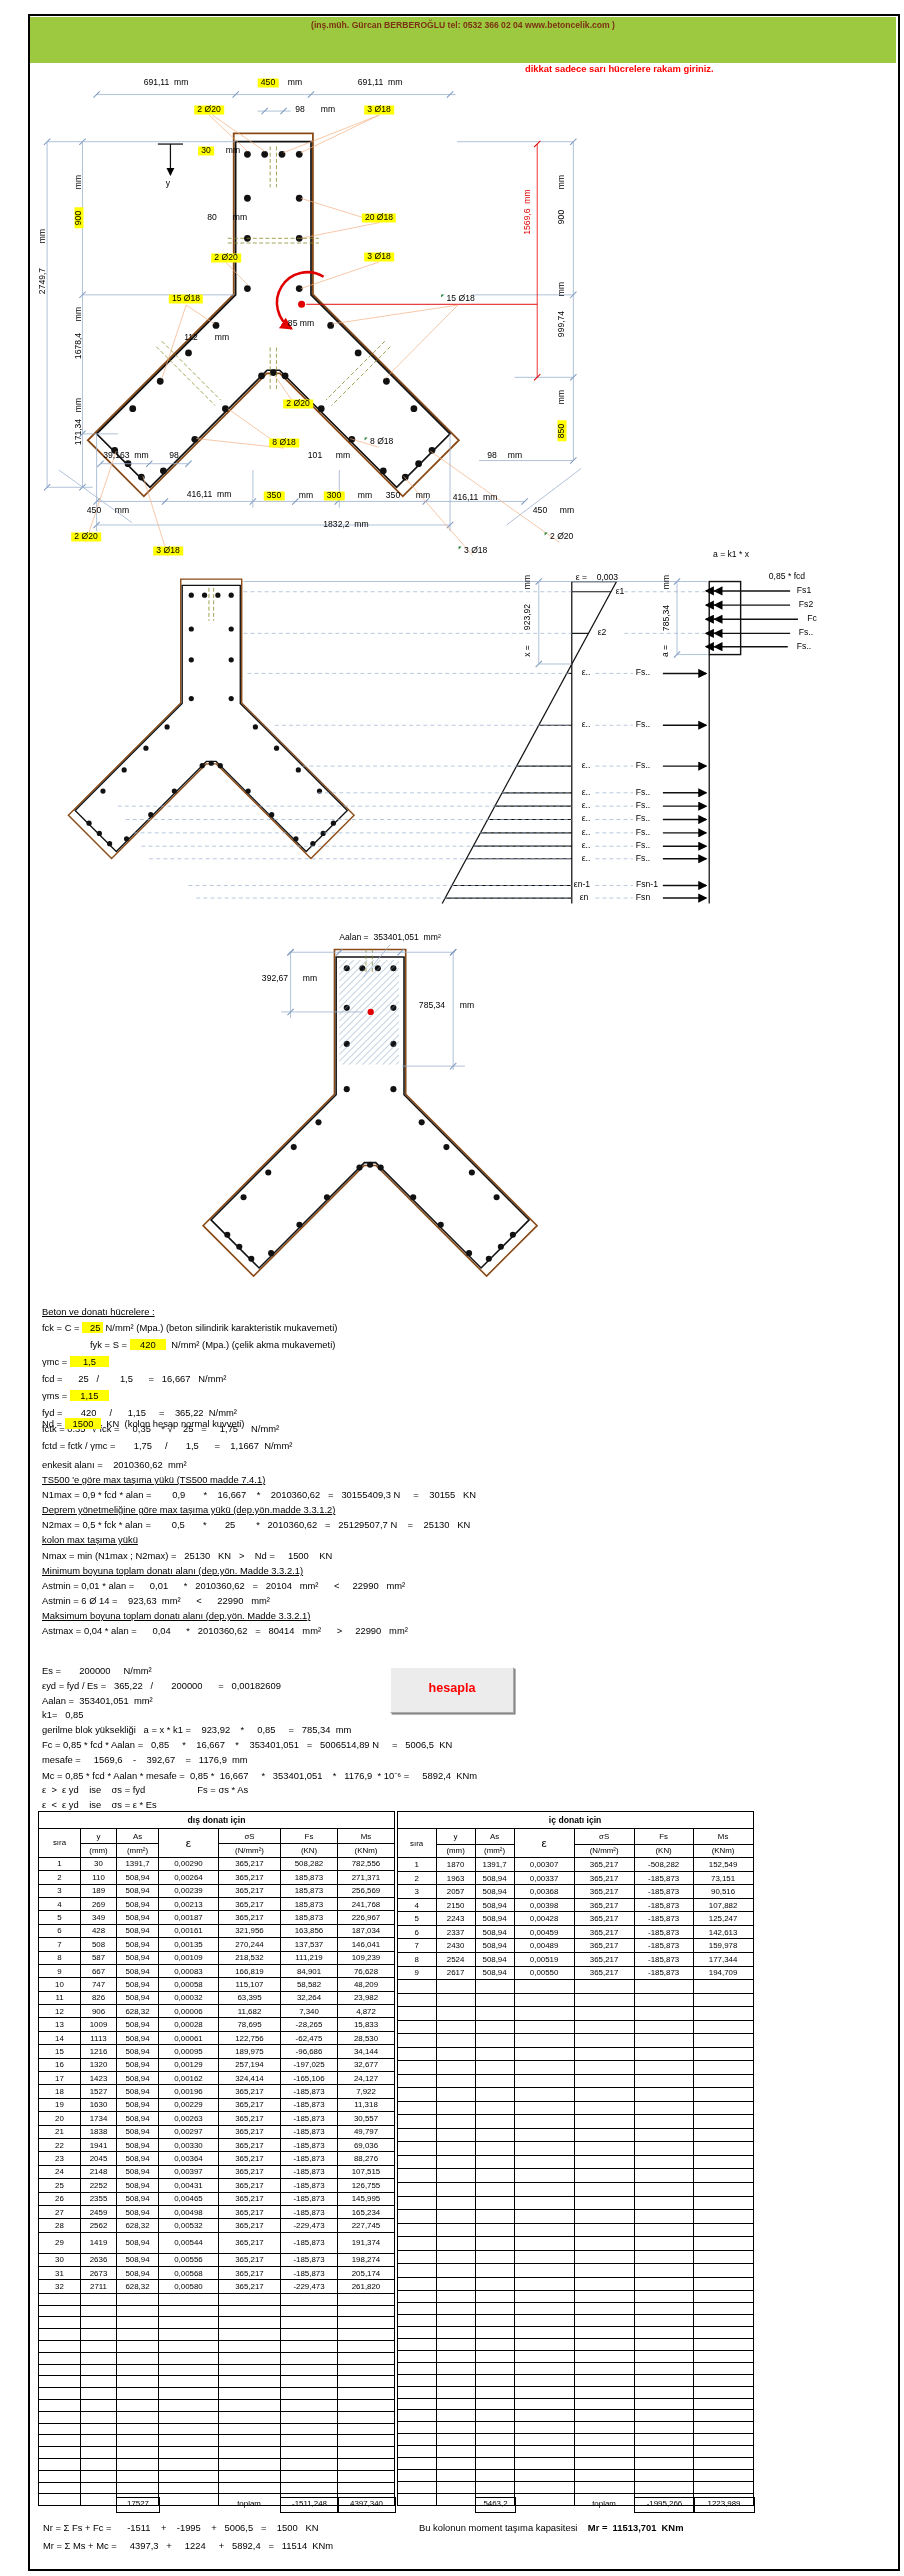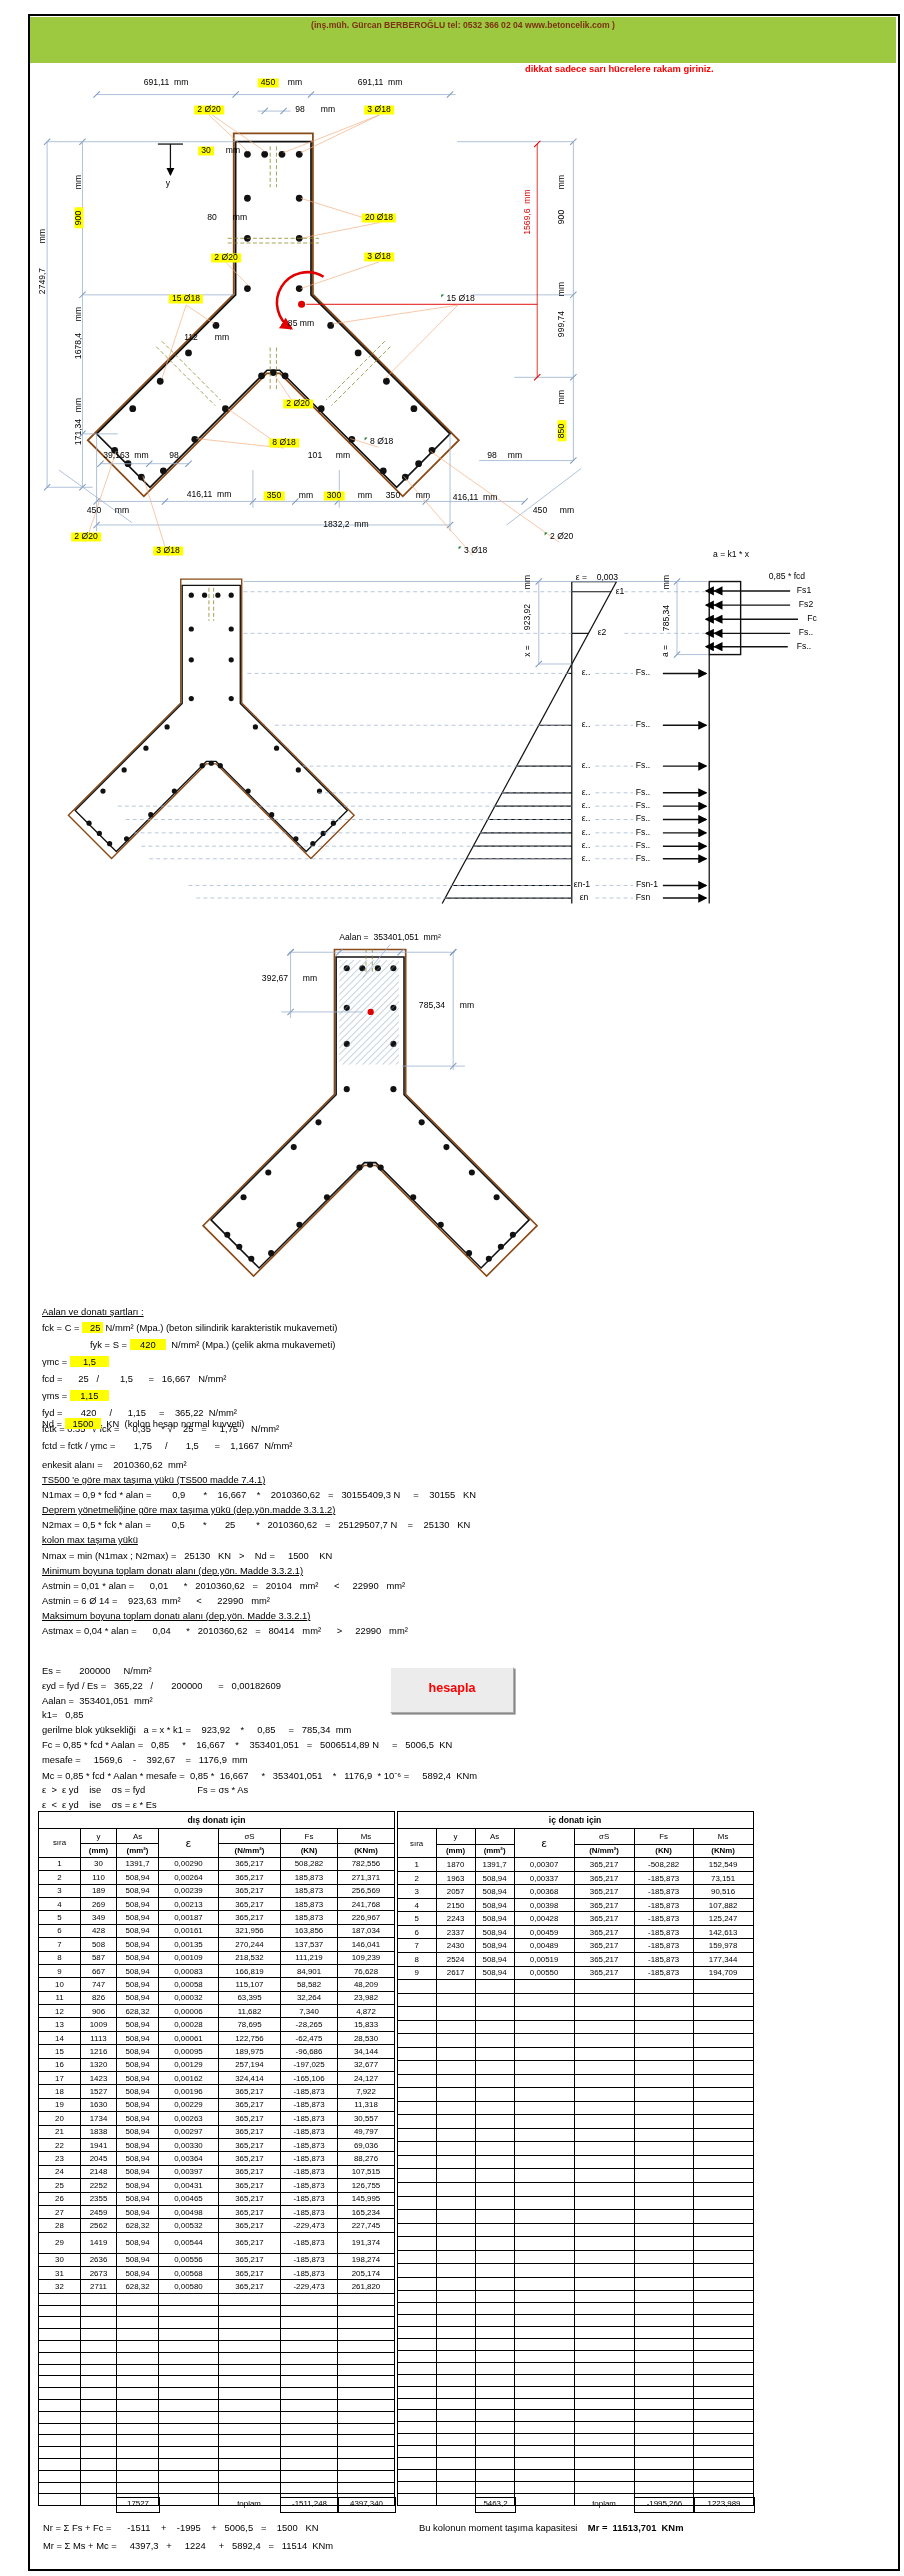--- a/index.html
+++ b/index.html
@@ -22,21 +22,21 @@
   .tline .b{font-weight:bold;}
   #hesapla-btn{position:absolute;left:390px;top:1667px;width:122px;height:44px;
       background:#ececec;border:1.6px outset #fff;box-shadow:1.6px 1.6px 0 #888;
       font-size:12.6px;font-weight:bold;color:#f00;text-align:center;line-height:41px;cursor:pointer;
       font-family:"Liberation Sans",sans-serif;}
   #tables{position:absolute;left:38px;top:1811px;display:flex;}
   table.ctable{border-collapse:collapse;border:1.6px solid #000;font-size:7.9px;table-layout:fixed;}
   table.ctable td{border:0.8px solid #000;text-align:center;padding:0 0.8px;overflow:hidden;white-space:nowrap;}
   table.ctable tr.ghead td{font-weight:bold;font-size:8.6px;height:15.7px;}
   table.ctable td.eps{font-size:11.8px;}
-  table.ctable tr.units td{border-bottom:1.6px solid #000;font-weight:bold;}
+  table.ctable tr.units td{border-bottom:1.6px solid #000;}
   .totcell{position:absolute;height:14px;font-size:7.9px;text-align:center;line-height:14px;white-space:nowrap;}
   .totcell.box{border:1.6px solid #000;line-height:11.8px;}
 </style>
 </head>
 <body>
 
 <div id="page">
   <div id="frame"></div>
   <div id="greenbar">
     <div id="subtitle">(inş.müh. Gürcan BERBEROĞLU tel: 0532 366 02 04   www.betoncelik.com )</div>
@@ -379,21 +379,21 @@
       <div class="lbl" style="left: 643px; top: 859px;">Fs..</div>
       <div class="lbl" style="left: 647px; top: 885px;">Fsn-1</div>
       <div class="lbl" style="left: 643px; top: 898px;">Fsn</div>
       <div class="lbl" style="left: 390px; top: 938px;">Aalan =  353401,051  mm²</div>
       <div class="lbl" style="left: 275px; top: 979px;">392,67</div>
       <div class="lbl" style="left: 310px; top: 979px;">mm</div>
       <div class="lbl" style="left: 432px; top: 1006px;">785,34</div>
       <div class="lbl" style="left: 467px; top: 1006px;">mm</div>
     </div>
   <div id="textblocks">
-      <div class="tline" style="left: 42px; top: 1306px;"><span class="u">Aalan ve donatı şartları :</span></div>
+      <div class="tline" style="left: 42px; top: 1306px;"><span class="u">Beton ve donatı hücrelere :</span></div>
       <div class="tline" style="left: 42px; top: 1322px;"><span>fck = C = </span><span class="hl">   25 </span><span> N/mm² (Mpa.) (beton silindirik karakteristik mukavemeti)</span></div>
       <div class="tline" style="left: 42px; top: 1339px; margin-left: 48px;"><span>fyk = S = </span><span class="hl">    420    </span><span>  N/mm² (Mpa.) (çelik akma mukavemeti)</span></div>
       <div class="tline" style="left: 42px; top: 1356px;"><span>γmc = </span><span class="hl">     1,5     </span></div>
       <div class="tline" style="left: 42px; top: 1373px;"><span>fcd =      25   /        1,5      =   16,667   N/mm²</span></div>
       <div class="tline" style="left: 42px; top: 1390px;"><span>γms = </span><span class="hl">    1,15    </span></div>
       <div class="tline" style="left: 42px; top: 1407px;"><span>fyd =       420     /      1,15     =    365,22  N/mm²</span></div>
       <div class="tline" style="left: 42px; top: 1423px;"><span>fctk = 0.35 *√ fck =     0,35    * √    25   =     1,75     N/mm²</span></div>
       <div class="tline" style="left: 42px; top: 1440px;"><span>fctd = fctk / γmc =       1,75     /       1,5      =    1,1667  N/mm²</span></div>
       <div class="tline" style="left: 42px; top: 1408px; margin-top: 10px;"><span>Nd = </span><span class="hl">   1500   </span><span>  KN  (kolon hesap normal kuvveti)</span></div>
       <div class="tline" style="left: 42px; top: 1459px;"><span>enkesit alanı =    2010360,62  mm²</span></div>

